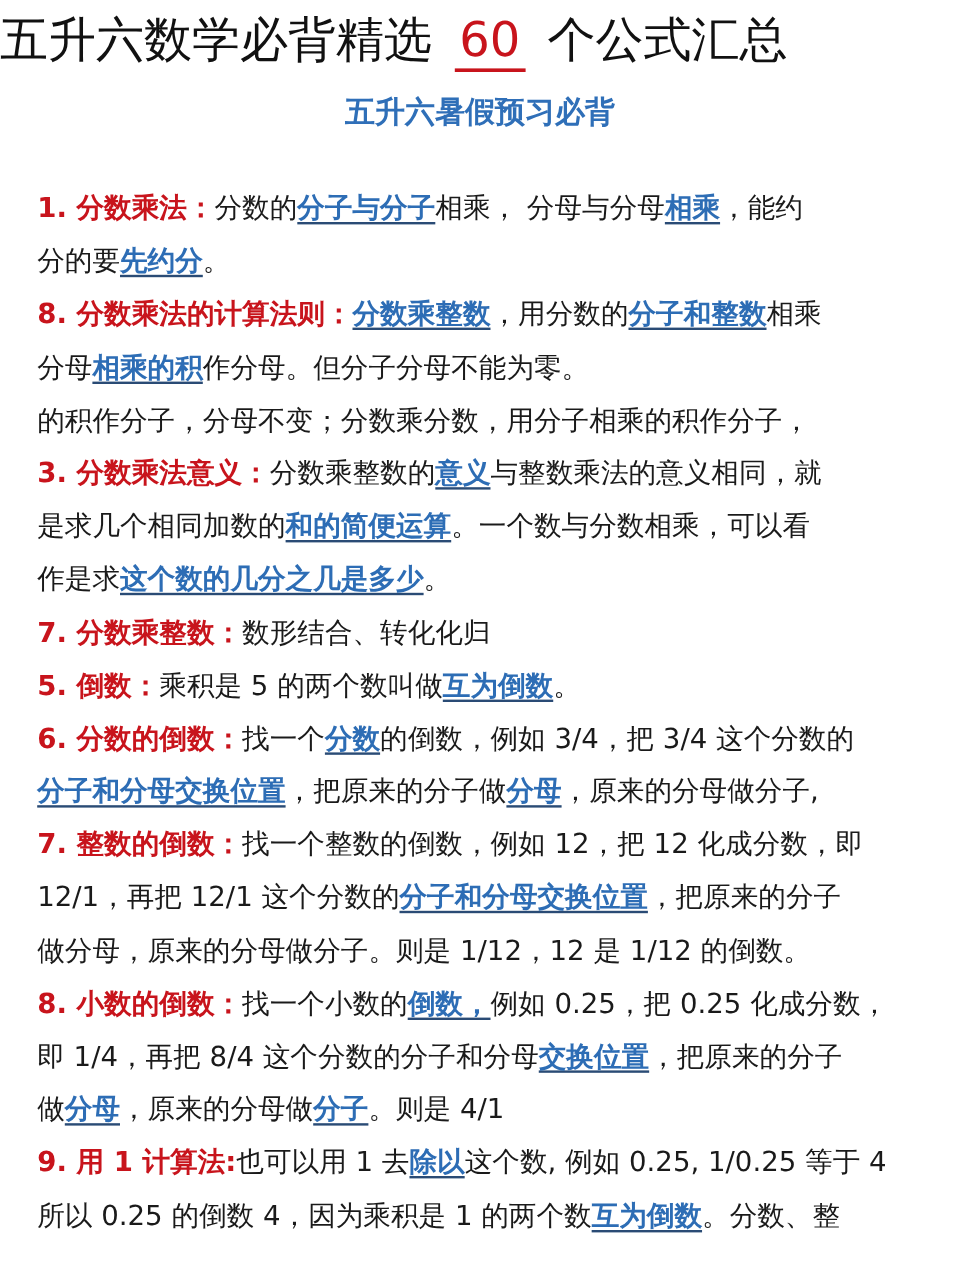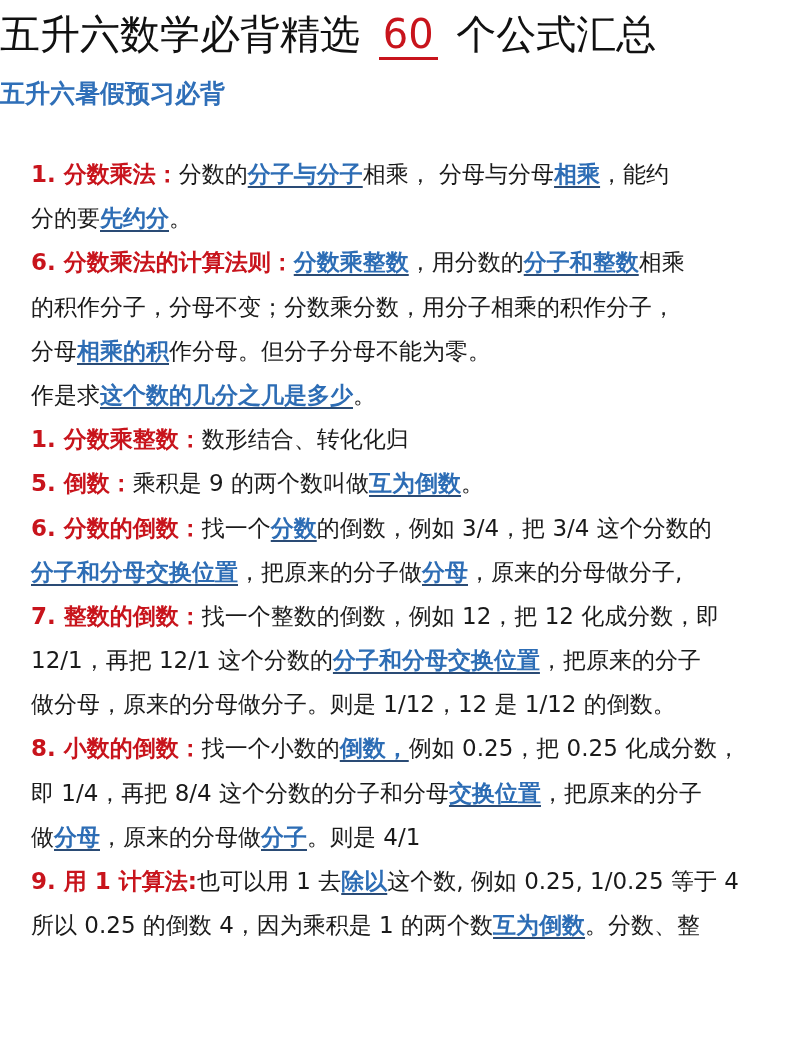--- a/index.html
+++ b/index.html
@@ -1,47 +1,49 @@
 <!DOCTYPE html>
 <html><head>
 <meta charset="utf-8">
 <style>
   html, body { margin:0; padding:0; background:#ffffff; }
   body { width:800px; height:1061px; overflow:hidden; position:relative;
          font-family:"DejaVu Sans","Liberation Sans",sans-serif; color:#1a1a1a; }
   .title { position:absolute; top:6px; left:0; width:800px; text-align:left;
            font-size:40px; font-weight:normal; color:#111; letter-spacing:0px; line-height:56px; }
   .title .num { color:#c8141c; border-bottom:3px solid #c8141c; padding:0 4px; margin:0 6px; }
-  .subtitle { position:absolute; top:74px; left:0; width:800px; 
+  .subtitle { position:absolute; top:74px; left:0; width:800px; text-align:center;
               font-size:25px; font-weight:bold; color:#2f6fb8; line-height:40px; }
   .body { position:absolute; top:152px; left:31px; width:760px; }
   .line { height:44.2px; line-height:44px; font-size:23px; white-space:nowrap; }
   .lbl { color:#c8141c; font-weight:bold; }
   .hl { color:#2d6db5; font-weight:bold; text-decoration:underline; text-decoration-color:#2a4b75; text-underline-offset:4px; }
   .ul { text-underline-offset:4px; }
 </style>
 </head>
 <body>
 
 <div class="title">
   <span>五升六数学必背精选</span>
   <span class="num">60</span>
   <span>个公式汇总</span>
 </div>
 <div class="subtitle">五升六暑假预习必背</div>
 
 <div class="body" id="body">
     <div class="line"><span class="lbl">1. 分数乘法：</span><span>分数的</span><span class="hl">分子与分子</span><span>相乘，  分母与分母</span><span class="hl">相乘</span><span>，能约</span></div>
     <div class="line"><span>分的要</span><span class="hl">先约分</span><span>。</span></div>
-    <div class="line"><span class="lbl">6. 分数乘法的计算法则：</span><span class="hl">分数乘整数</span><span>，用分数的</span><span class="hl">分子和整数</span><span>相乘</span></div>
+    <div class="line"><span class="lbl">8. 分数乘法的计算法则：</span><span class="hl">分数乘整数</span><span>，用分数的</span><span class="hl">分子和整数</span><span>相乘</span></div>
+    <div class="line"><span>分母</span><span class="hl">相乘的积</span><span>作分母。但分子分母不能为零。</span></div>
     <div class="line"><span>的积作分子，分母不变；分数乘分数，用分子相乘的积作分子，</span></div>
-    <div class="line"><span>分母</span><span class="hl">相乘的积</span><span>作分母。但分子分母不能为零。</span></div>
+    <div class="line"><span class="lbl">3. 分数乘法意义：</span><span>分数乘整数的</span><span class="hl">意义</span><span>与整数乘法的意义相同，就</span></div>
+    <div class="line"><span>是求几个相同加数的</span><span class="hl">和的简便运算</span><span>。一个数与分数相乘，可以看</span></div>
     <div class="line"><span>作是求</span><span class="hl">这个数的几分之几是多少</span><span>。</span></div>
-    <div class="line"><span class="lbl">1. 分数乘整数：</span><span>数形</span><span class="ul">结合</span><span>、</span><span class="ul">转化</span><span>化归</span></div>
-    <div class="line"><span class="lbl">5. 倒数：</span><span>乘积是 9 的两个数叫做</span><span class="hl">互为倒数</span><span>。</span></div>
+    <div class="line"><span class="lbl">7. 分数乘整数：</span><span>数形</span><span class="ul">结合</span><span>、</span><span class="ul">转化</span><span>化归</span></div>
+    <div class="line"><span class="lbl">5. 倒数：</span><span>乘积是 5 的两个数叫做</span><span class="hl">互为倒数</span><span>。</span></div>
     <div class="line"><span class="lbl">6. 分数的倒数：</span><span>找一个</span><span class="hl">分数</span><span>的倒数，例如 3/4，把 3/4 这个分数的</span></div>
     <div class="line"><span class="hl">分子和分母交换位置</span><span>，把原来的分子做</span><span class="hl">分母</span><span>，原来的分母做分子,</span></div>
     <div class="line"><span class="lbl">7. 整数的倒数：</span><span>找一个整数的倒数，例如 12，把 12 化成</span><span class="ul">分数</span><span>，即</span></div>
     <div class="line"><span>12/1，再把 12/1 这个分数的</span><span class="hl">分子和分母交换位置</span><span>，把原来的</span><span class="ul">分子 </span></div>
     <div class="line"><span>做分母，原来的分母做分子。则是 1/12，12 是 1/12 的倒数。</span></div>
     <div class="line"><span class="lbl">8. 小数的倒数：</span><span>找一个小数的</span><span class="hl">倒数，</span><span>例如 0.25，把 0.25 化成分数，</span></div>
     <div class="line"><span>即 1/4，再把 8/4 这个分数的分子和分母</span><span class="hl">交换位置</span><span>，把原来的分子</span></div>
     <div class="line"><span>做</span><span class="hl">分母</span><span>，原来的分母做</span><span class="hl">分子</span><span>。则是 4/1</span></div>
     <div class="line"><span class="lbl">9. 用 1 计算法:</span><span>也可以用 1 去</span><span class="hl">除以</span><span>这个数, 例如 0.25, 1/0.25 等于 4</span></div>
     <div class="line"><span>所以 0.25  的倒数 4，因为乘积是 1 的两个数</span><span class="hl">互为倒数</span><span>。分数、整</span></div>

